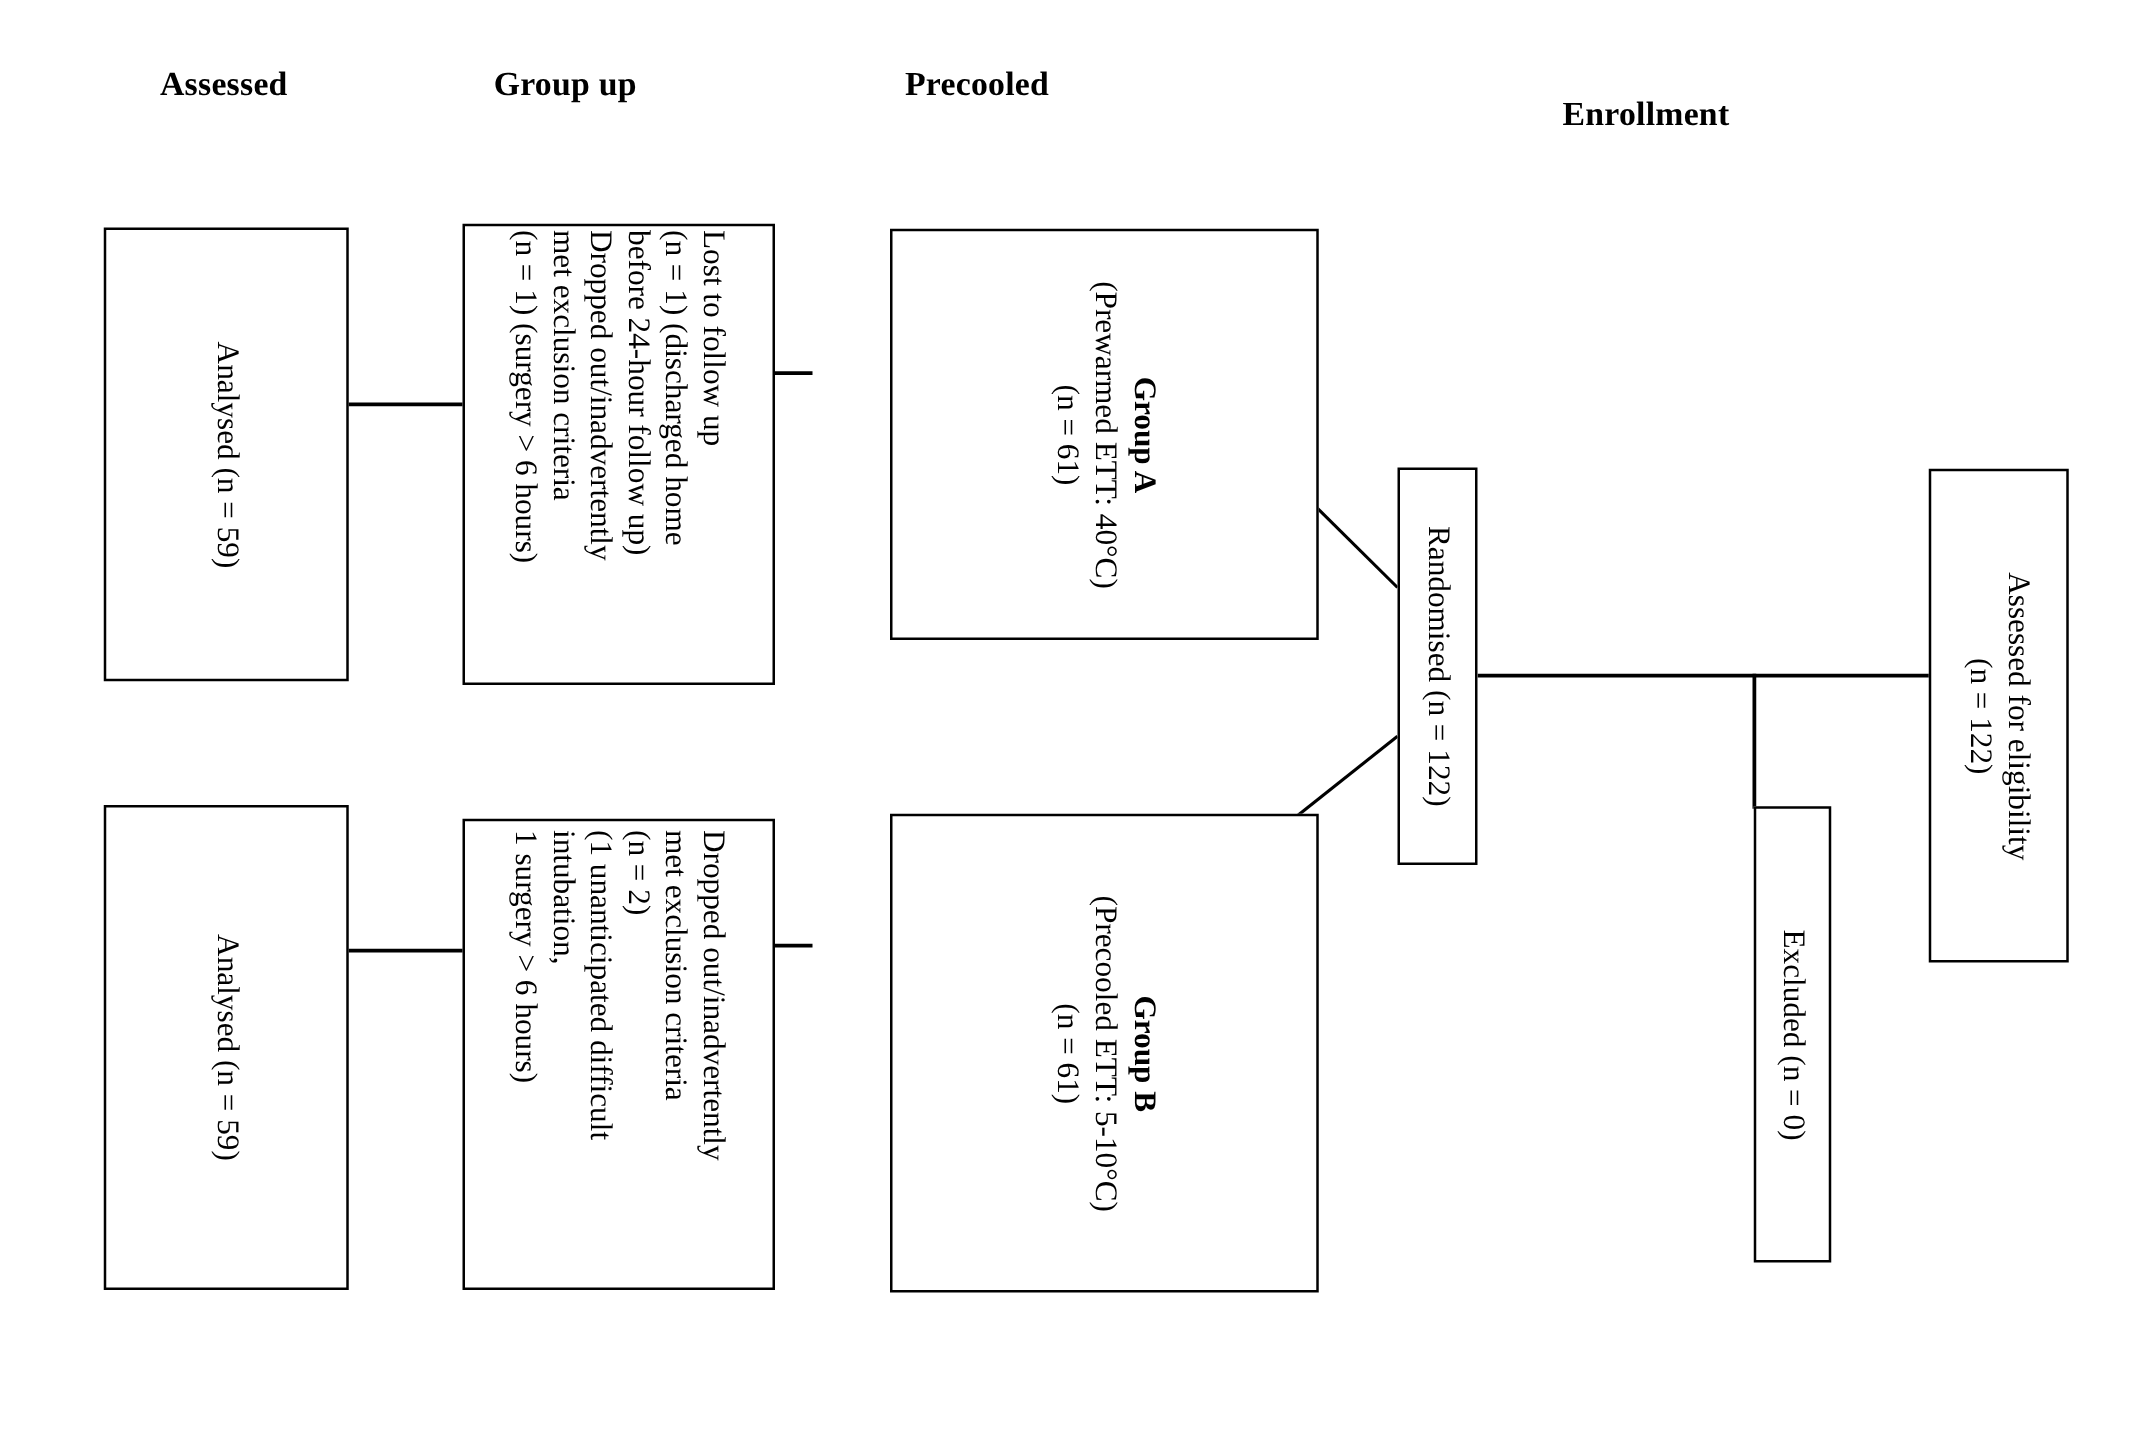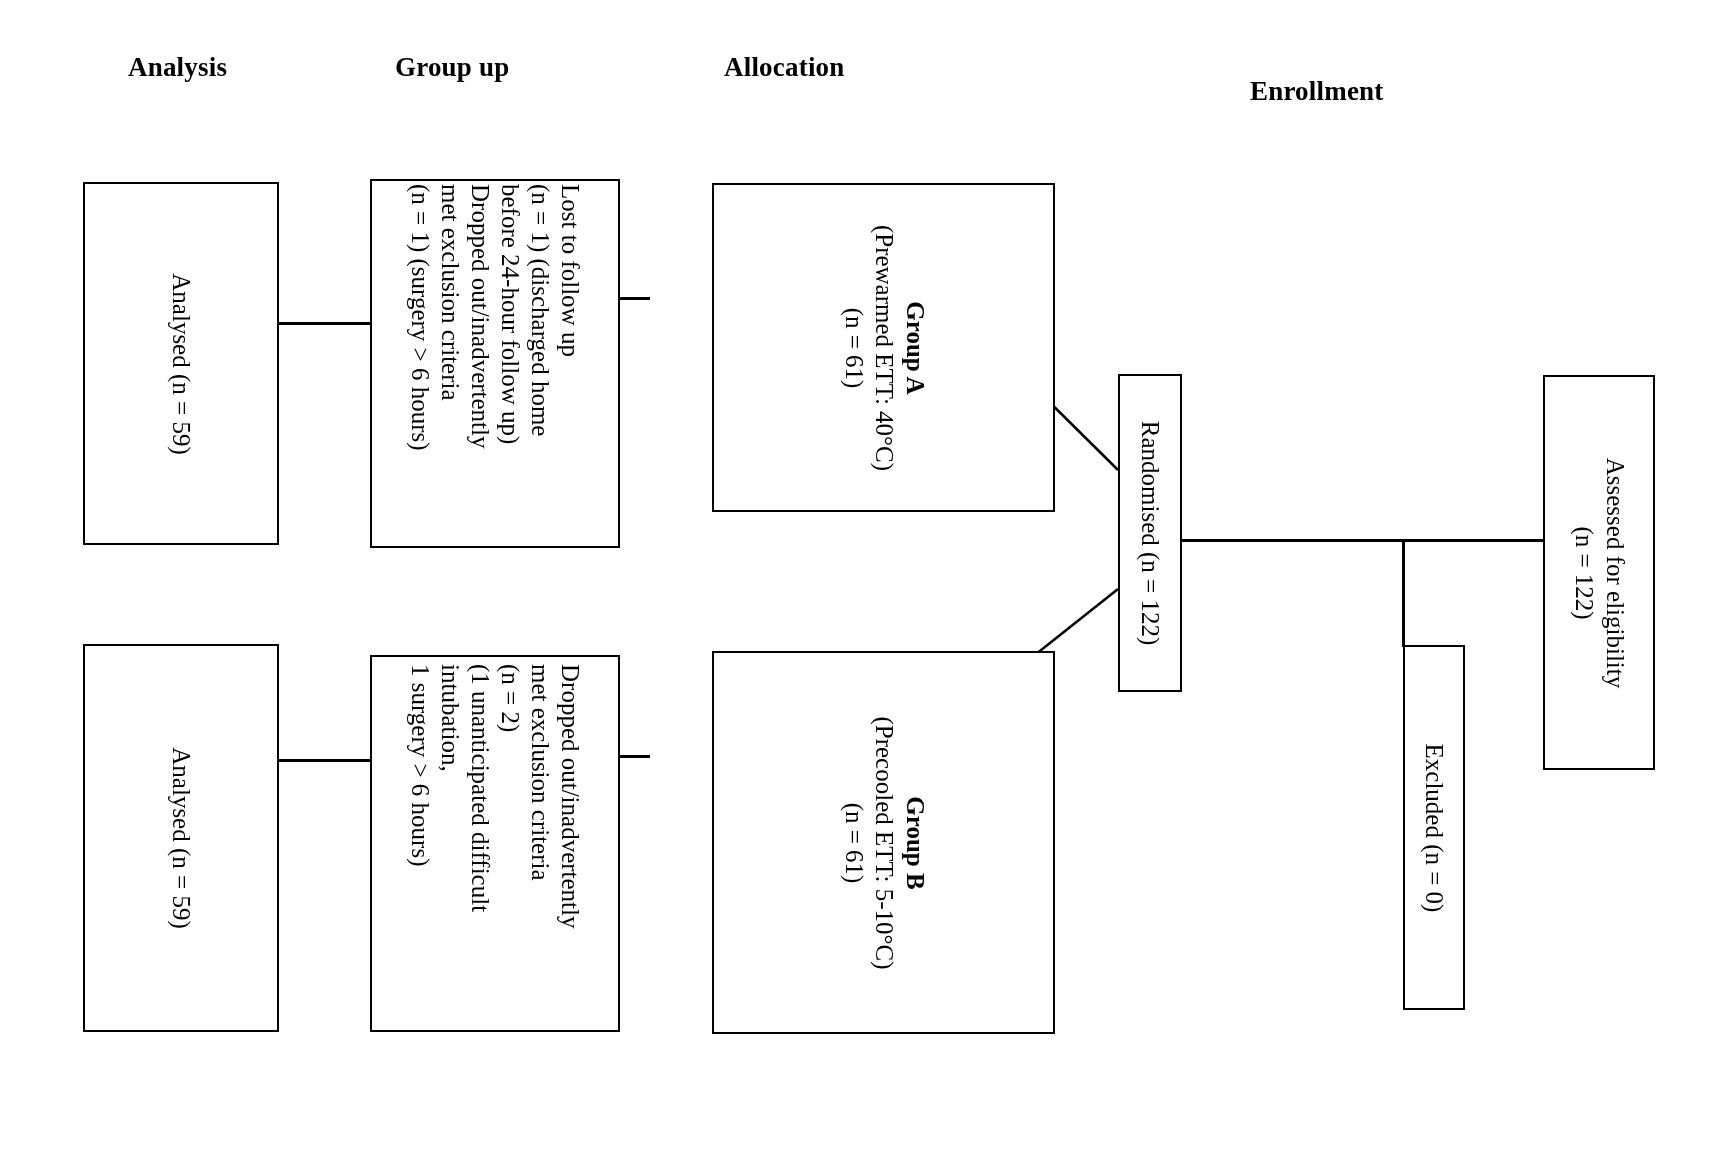--- a/index.html
+++ b/index.html
@@ -84,25 +84,25 @@
     height: 1153px;
     pointer-events: none;
     overflow: visible;
   }
 </style>
 </head>
 <body>
 
 <div id="canvas">
 
-  <div class="stage-header" style="left:128px; top:52px;">Analysis</div>
+  <div class="stage-header" style="left:128px; top:52px;">Assessed</div>
 
   <div class="stage-header" style="left:395px; top:52px;">Group up</div>
 
-  <div class="stage-header" style="left:724px; top:52px;">Allocation</div>
+  <div class="stage-header" style="left:724px; top:52px;">Precooled</div>
 
   <div class="stage-header" style="left:1250px; top:76px;">Enrollment</div>
 
   <div class="hline" style="left:1182px; top:539px; width:362px;"></div>
 
   <div class="vline" style="left:1402px; top:539px; height:108px;"></div>
 
   <svg class="diag" viewBox="0 0 1714 1153" preserveAspectRatio="none">
     <line x1="1021" y1="374" x2="1118" y2="470" stroke="#000000" stroke-width="2.5"></line>
     <line x1="1118" y1="589" x2="1021" y2="666" stroke="#000000" stroke-width="2.5"></line>

